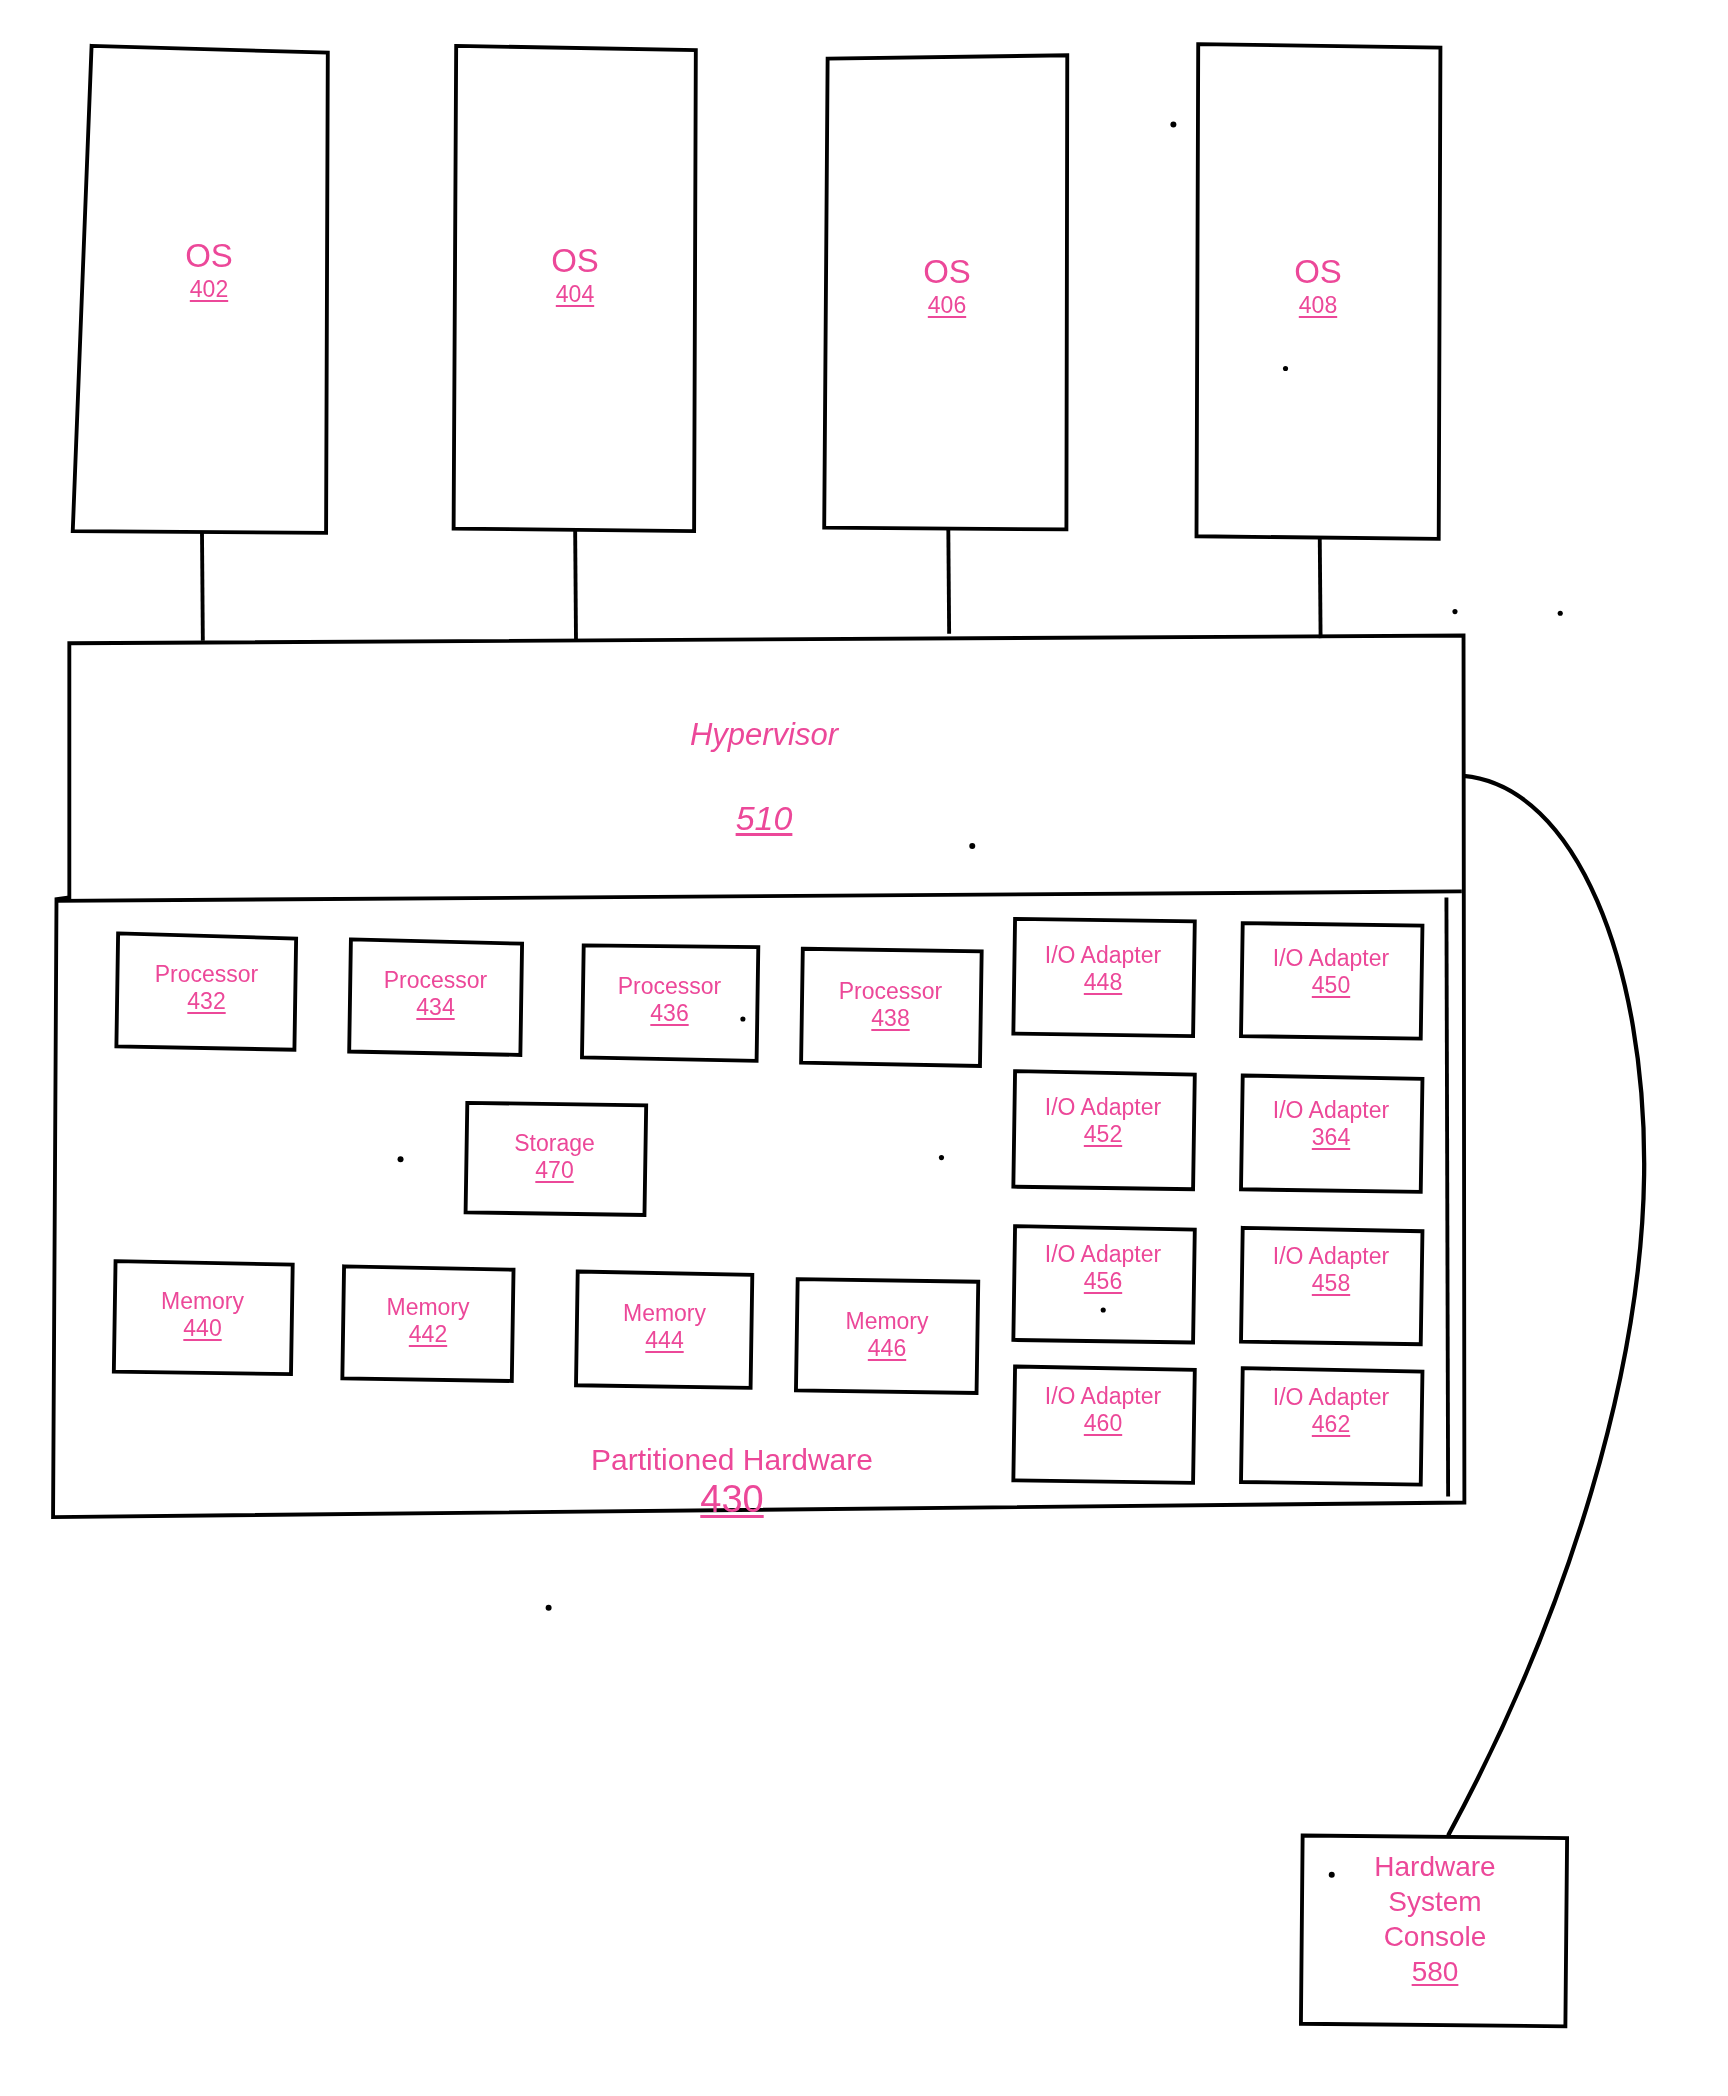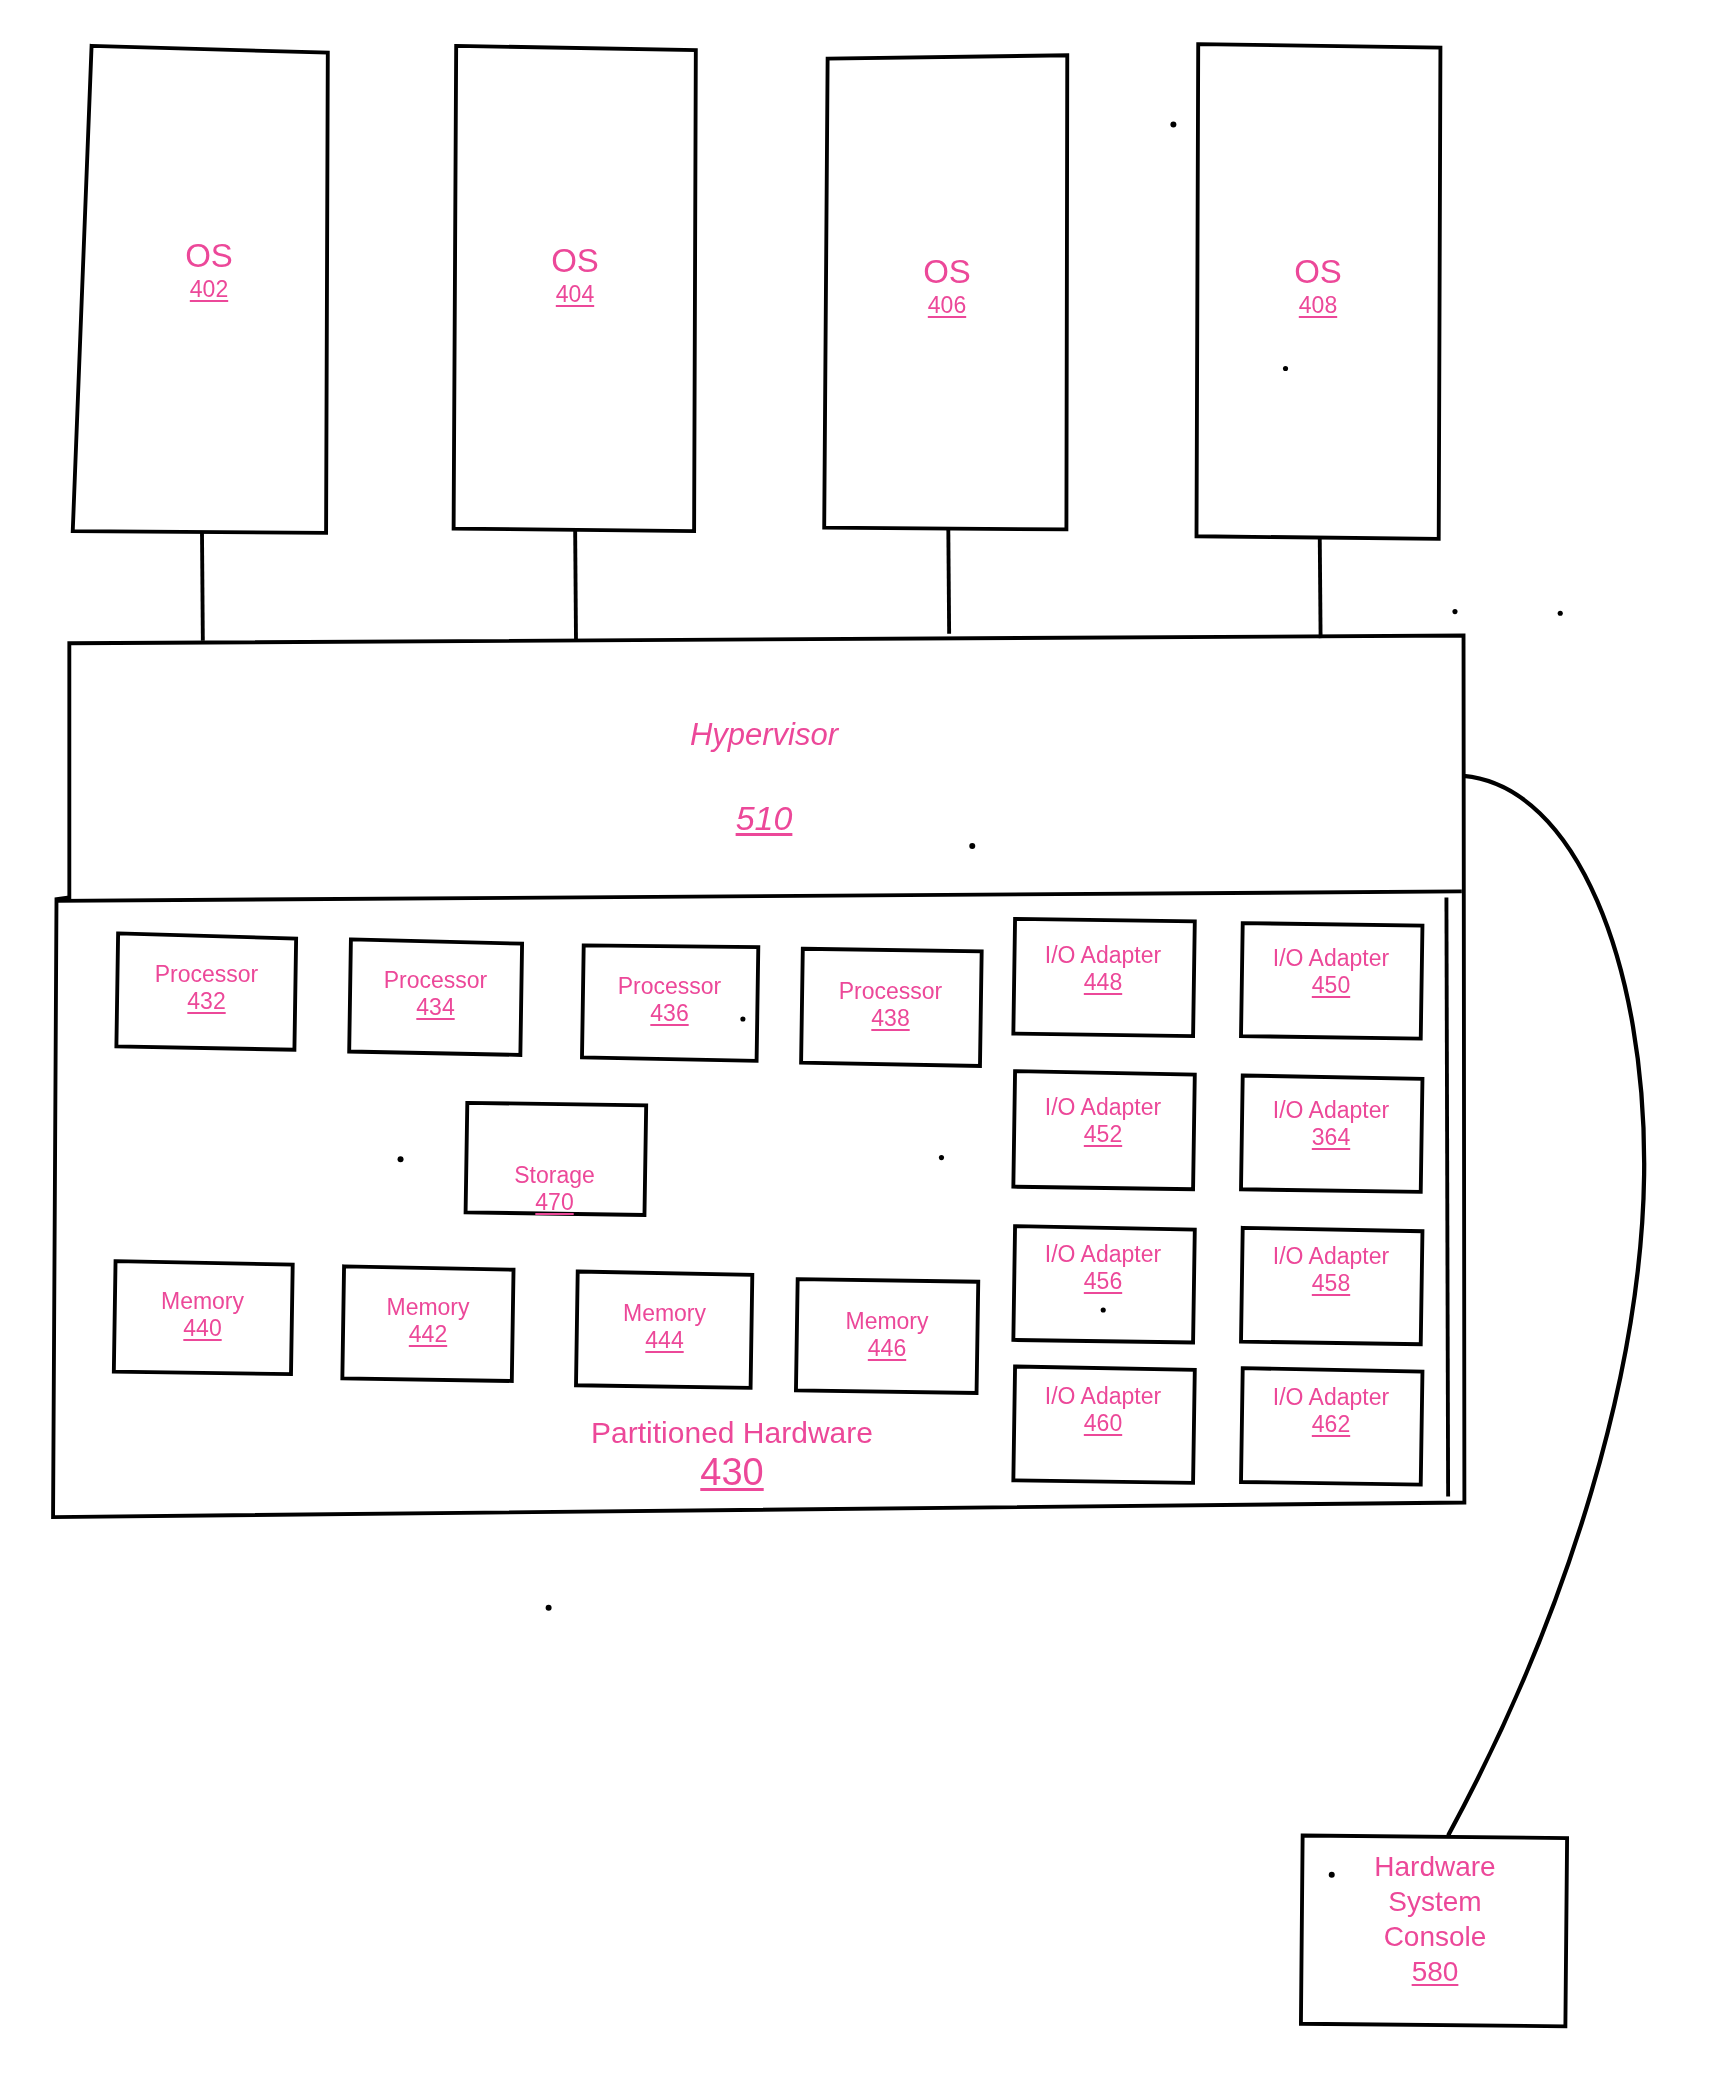--- a/index.html
+++ b/index.html
@@ -49,20 +49,21 @@
   }
   .hyp-label .ref { font-size: 34px; margin-top: 44px; }
 
   .small-label {
     font-size: 23px;
   }
   .small-label .ref { font-size: 23px; }
 
   .ph-label {
     font-size: 30px;
+    margin-top: 27px;
   }
   .ph-label .ref { font-size: 38px; }
 
   .caption-label {
     font-size: 29px;
   }
   .caption-label .ref-top {
     display: block;
     text-decoration: underline;
     text-underline-offset: 2.6px;
@@ -184,21 +185,21 @@
   <div class="node-label small-label hit" style="left:584px; top:973px; width:171px;">
     <span>Processor</span>
     <span class="ref">436</span>
   </div>
 
   <div class="node-label small-label hit" style="left:803px; top:978px; width:175px;">
     <span>Processor</span>
     <span class="ref">438</span>
   </div>
 
-  <div class="node-label small-label hit" style="left:467px; top:1130px; width:175px;margin-top:32px;">
+  <div class="node-label small-label hit" style="left:467px; top:1130px; width:175px;">
     <span>Storage</span>
     <span class="ref">470</span>
   </div>
 
   <div class="node-label small-label hit" style="left:117px; top:1288px; width:171px;">
     <span>Memory</span>
     <span class="ref">440</span>
   </div>
 
   <div class="node-label small-label hit" style="left:344px; top:1294px; width:168px;">

